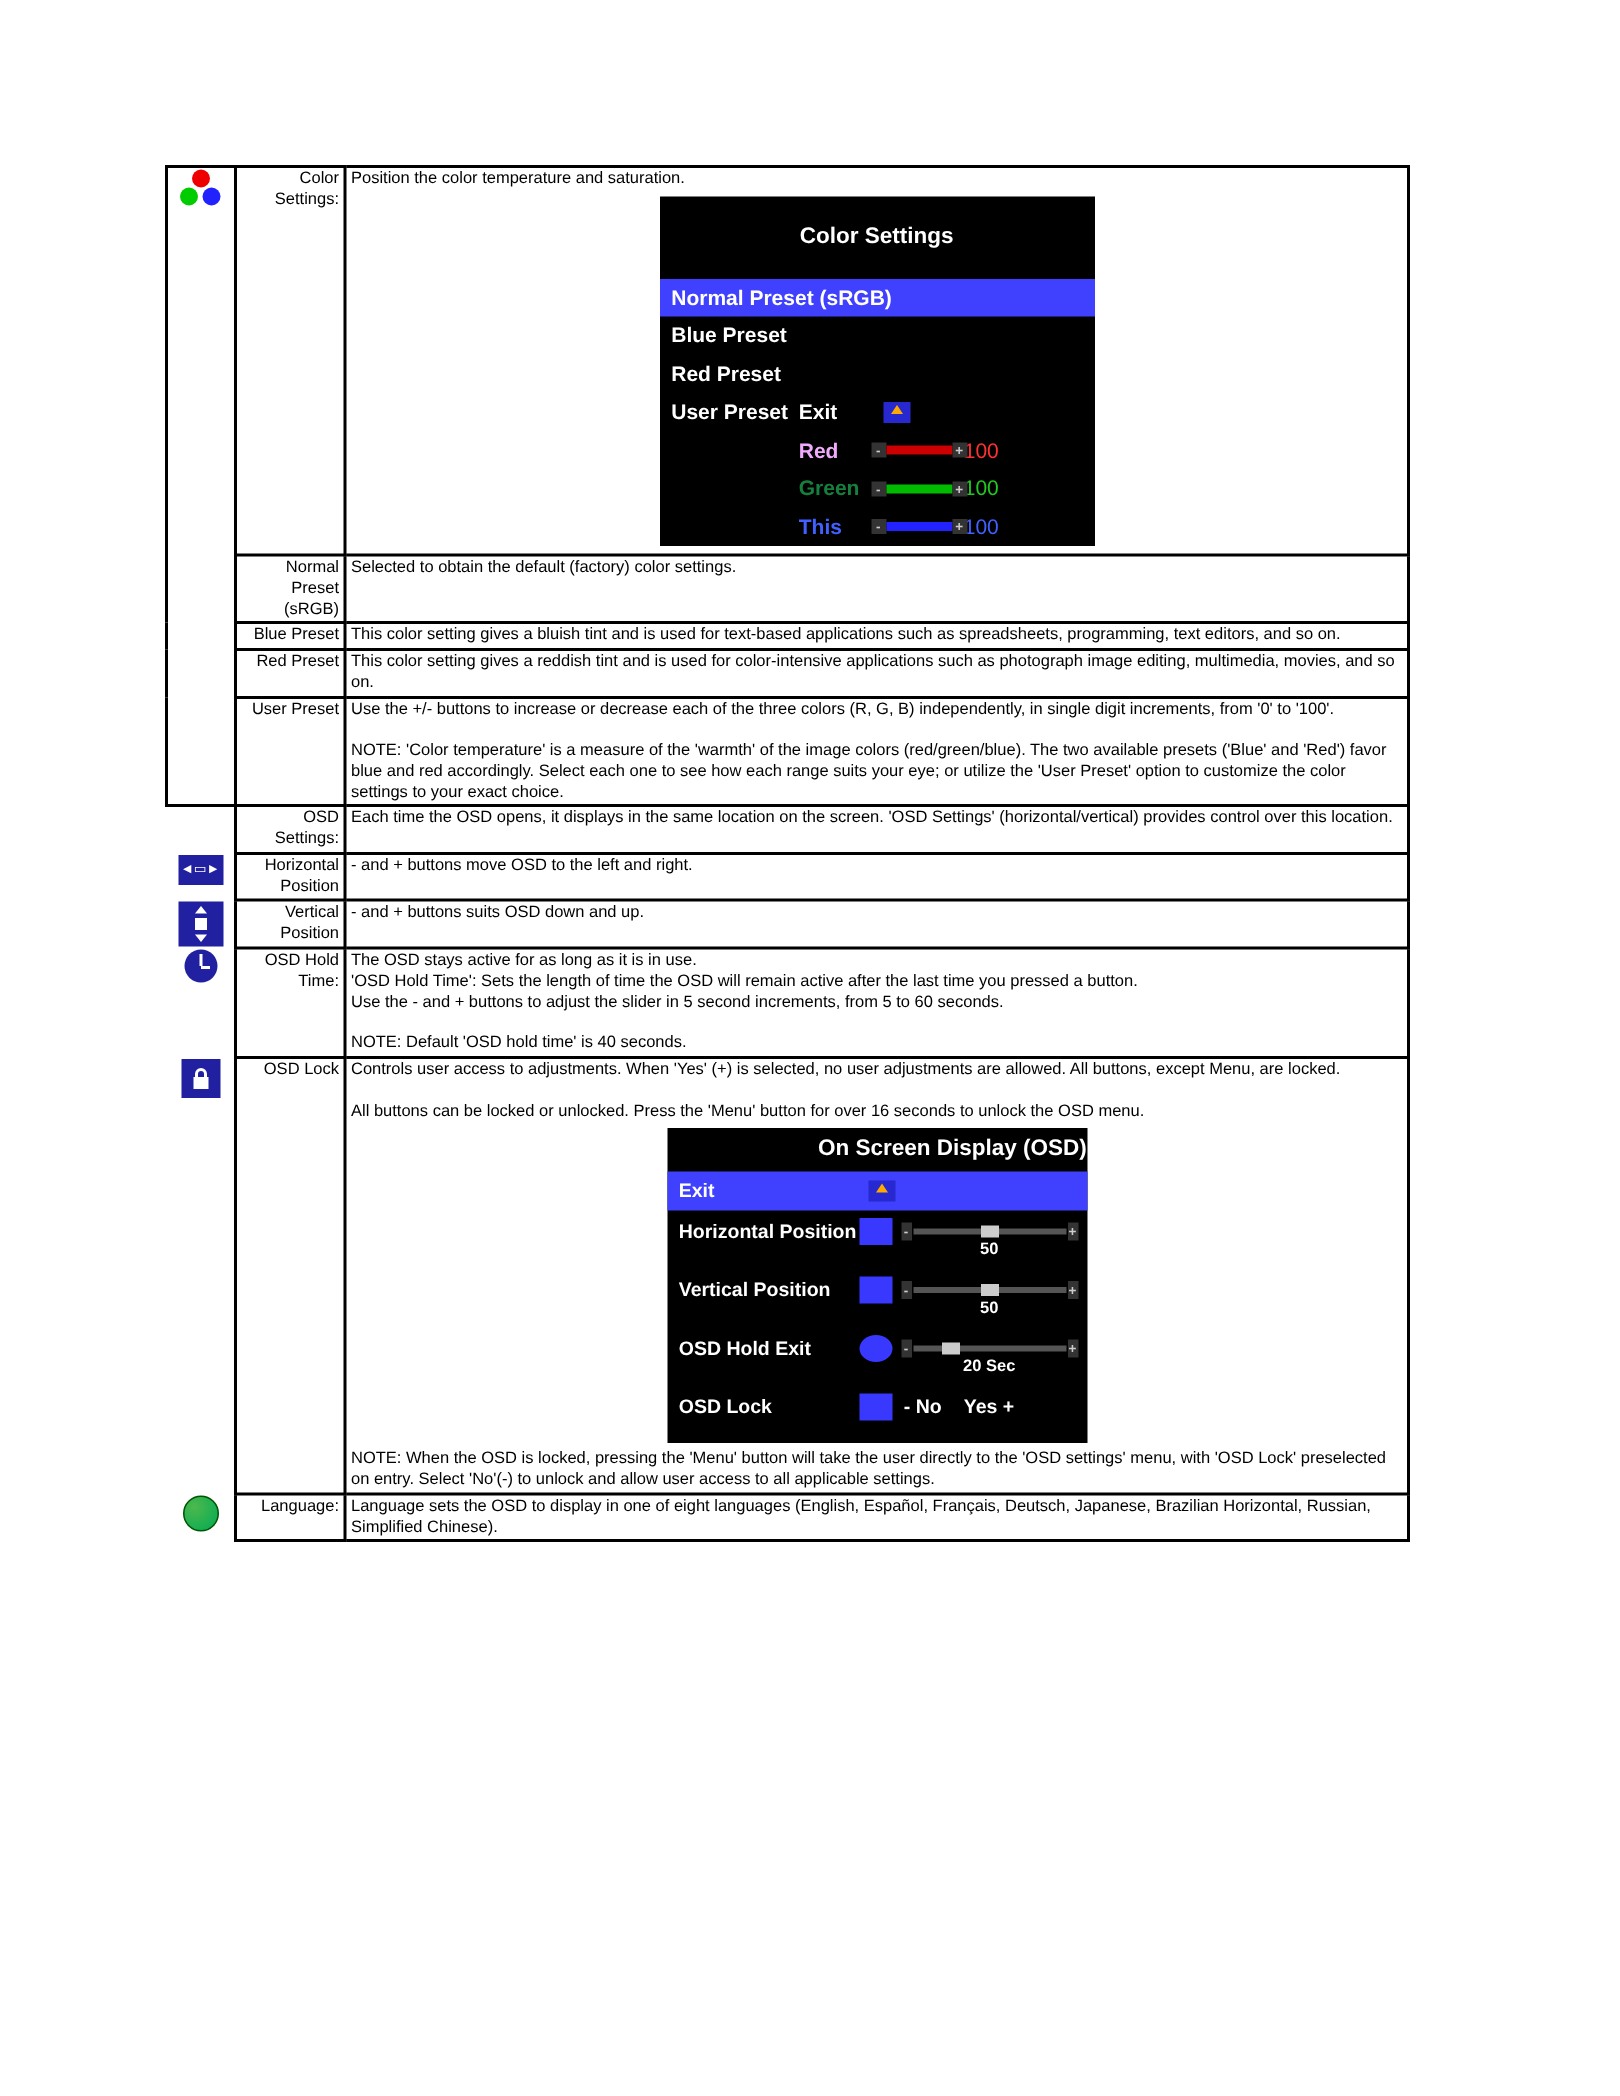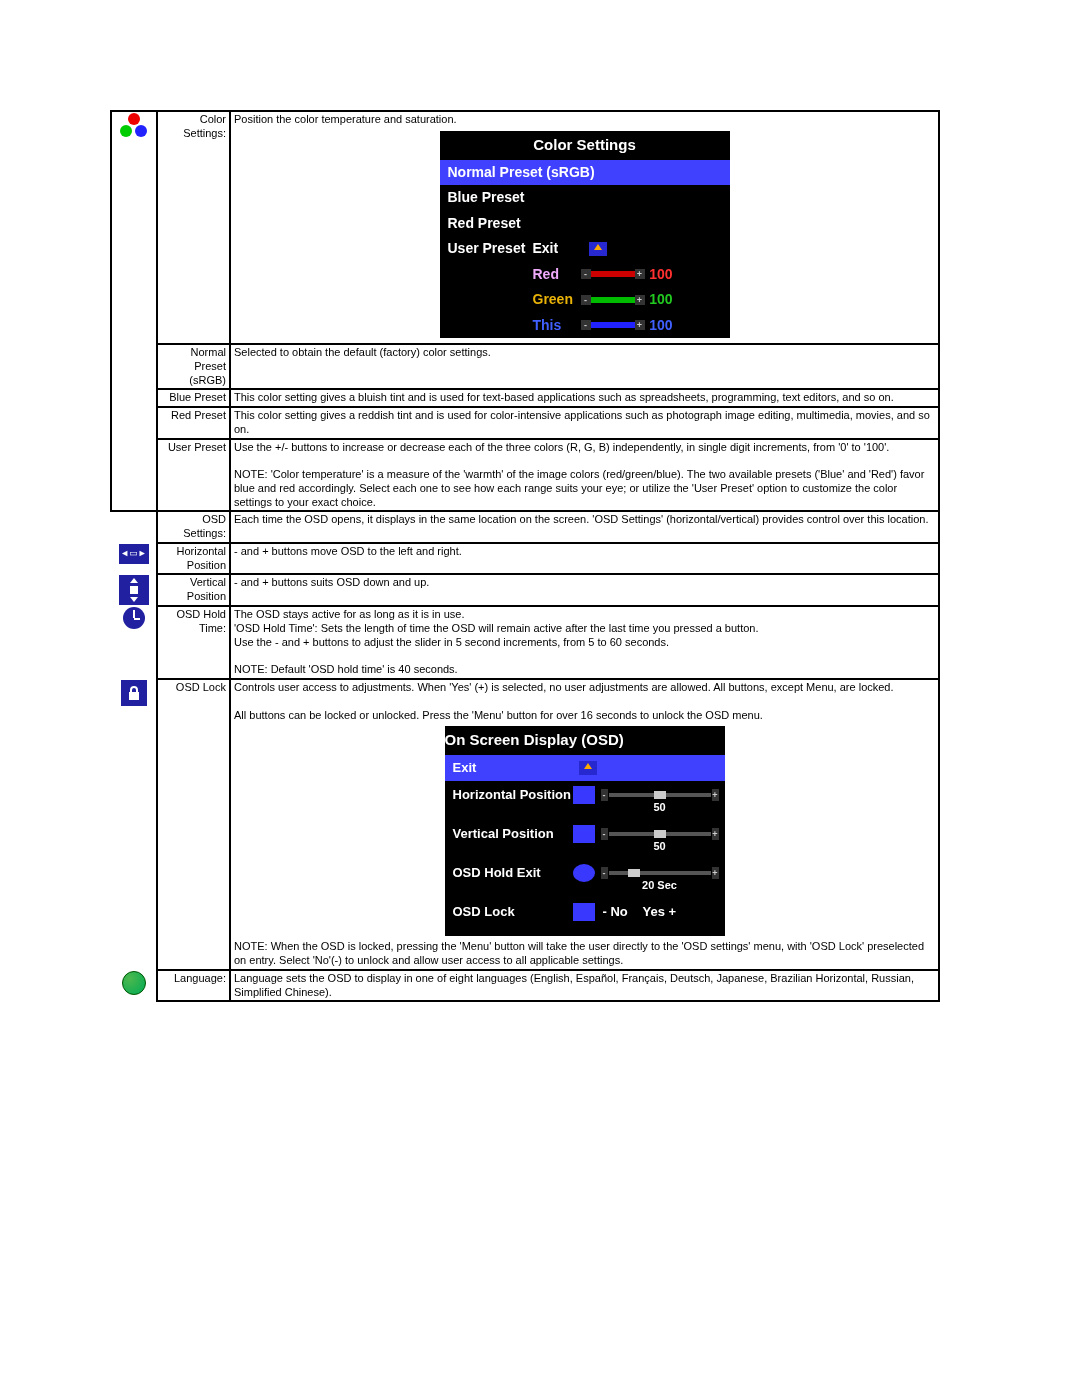--- a/index.html
+++ b/index.html
@@ -15,30 +15,30 @@
 .icon-color .c{position:absolute;width:12px;height:12px;border-radius:50%}
 .icon-osdhp{width:30px;height:20px;background:#2020a0;margin:auto;display:flex;align-items:center;justify-content:center;color:#fff;font-size:9px}
 .icon-osdvp{width:30px;height:30px;background:#2020a0;margin:auto;display:flex;align-items:center;justify-content:center}
 .icon-timer{width:22px;height:22px;border-radius:50%;background:#2020a0;margin:auto;position:relative}
 .icon-timer:before{content:"";position:absolute;width:2px;height:8px;background:#fff;left:10px;top:3px}
 .icon-timer:after{content:"";position:absolute;width:6px;height:2px;background:#fff;left:11px;top:11px}
 .icon-lock{width:26px;height:26px;background:#2020a0;margin:auto;display:flex;align-items:center;justify-content:center;color:#fff}
 .icon-globe{width:22px;height:22px;border-radius:50%;background:radial-gradient(circle at 30% 30%,#4db84d,#0a5);margin:auto;border:1px solid #050}
 
 .osd{background:#000;color:#fff;width:290px;margin:4px auto;font-family:Arial,sans-serif}
-.osd .title{text-align:center;font-weight:bold;font-size:15px;padding:5px 0}
+.osd .title{text-align:center;font-weight:bold;font-size:15px;padding:18px 0}
 .osd .row{padding:4px 8px;font-weight:bold;font-size:14px;display:flex;align-items:center}
 .osd .sel{background:#4040ff}
 .sld{display:inline-block;width:60px;height:10px;position:relative;vertical-align:middle}
 .sld .bar{position:absolute;left:8px;right:8px;top:2px;height:6px}
 .sld .m,.sld .p{position:absolute;top:0;width:10px;height:10px;background:#333;color:#ccc;font-size:9px;line-height:10px;text-align:center}
 .sld .m{left:-2px}.sld .p{right:-2px}
-.val{display:inline-block;width:30px;text-align:right;font-weight:bold}
+.val{display:inline-block;width:30px;text-align:left;font-weight:normal}
 .osd2{background:#000;color:#fff;width:280px;margin:4px auto;font-family:Arial,sans-serif;padding-bottom:10px}
-.osd2 .title{text-align:left;font-weight:bold;font-size:15px;padding:5px 0}
+.osd2 .title{text-align:right;font-weight:bold;font-size:15px;padding:5px 0}
 .osd2 .row{padding:5px 8px;font-weight:bold;font-size:13px;display:flex;align-items:center}
 .osd2 .sel{background:#4040ff}
 .osd2 .lbl{width:120px}
 .osd2 .ic{width:22px;height:18px;background:#3838ff;margin-right:8px;display:inline-block}
 .hslider{flex:1;position:relative;height:12px}
 .hslider .track{position:absolute;left:6px;right:6px;top:4px;height:4px;background:#555}
 .hslider .knob{position:absolute;top:2px;width:12px;height:8px;background:#ccc}
 .hslider .m,.hslider .p{position:absolute;top:0;width:7px;height:12px;background:#333;color:#ccc;font-size:9px;text-align:center;line-height:12px}
 .hslider .m{left:-2px}.hslider .p{right:-2px}
 .hval{position:absolute;width:100%;text-align:center;font-size:11px;top:12px;font-weight:bold}
@@ -85,21 +85,21 @@
         <span style="color:#f0abfc;width:50px">Red</span>
         <span class="sld">
                   <span class="m">-</span>
                   <span class="bar" style="background:#c00"></span>
                   <span class="p">+</span>
                 </span>
         <span class="val" style="color:#ff3030">100</span>
       </div>
       <div class="row">
         <span style="width:85px"></span>
-        <span style="color:#eab308;width:50px">Green</span>
+        <span style="color:#15803d;width:50px">Green</span>
         <span class="sld">
                   <span class="m">-</span>
                   <span class="bar" style="background:#0b0"></span>
                   <span class="p">+</span>
                 </span>
         <span class="val" style="color:#20c820">100</span>
       </div>
       <div class="row">
         <span style="width:85px"></span>
         <span style="color:#4060ff;width:50px">This</span>

